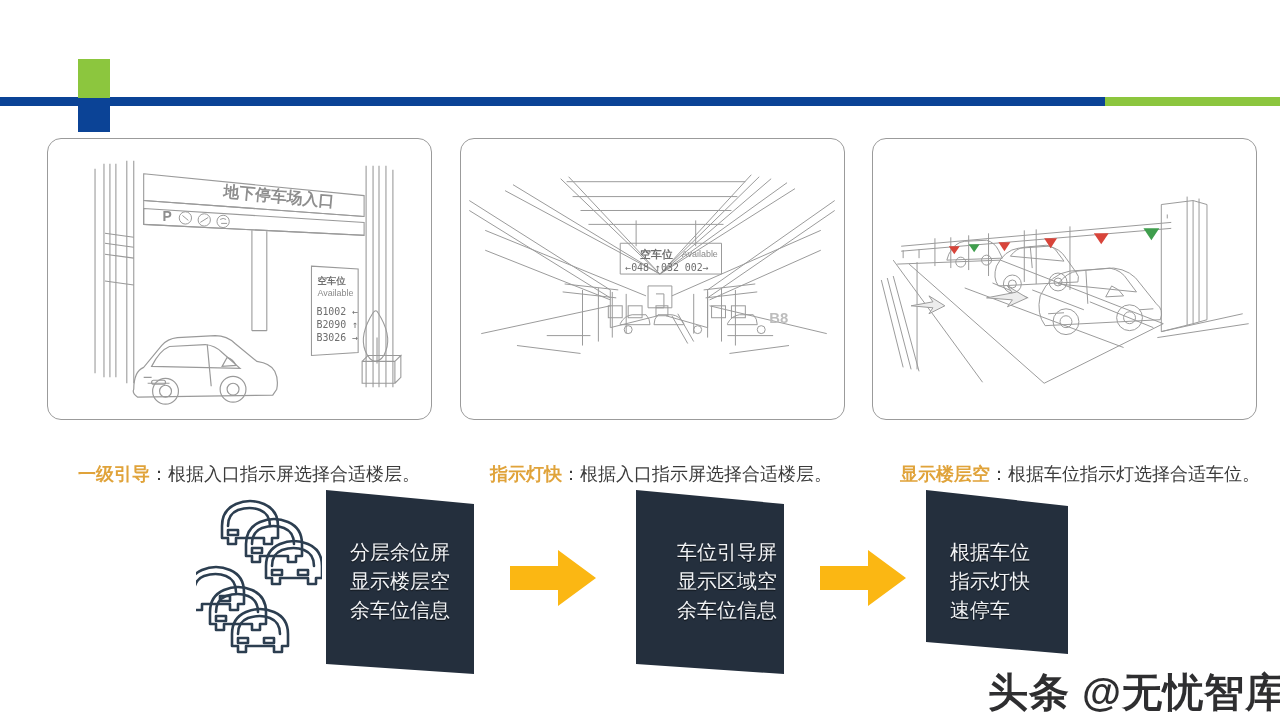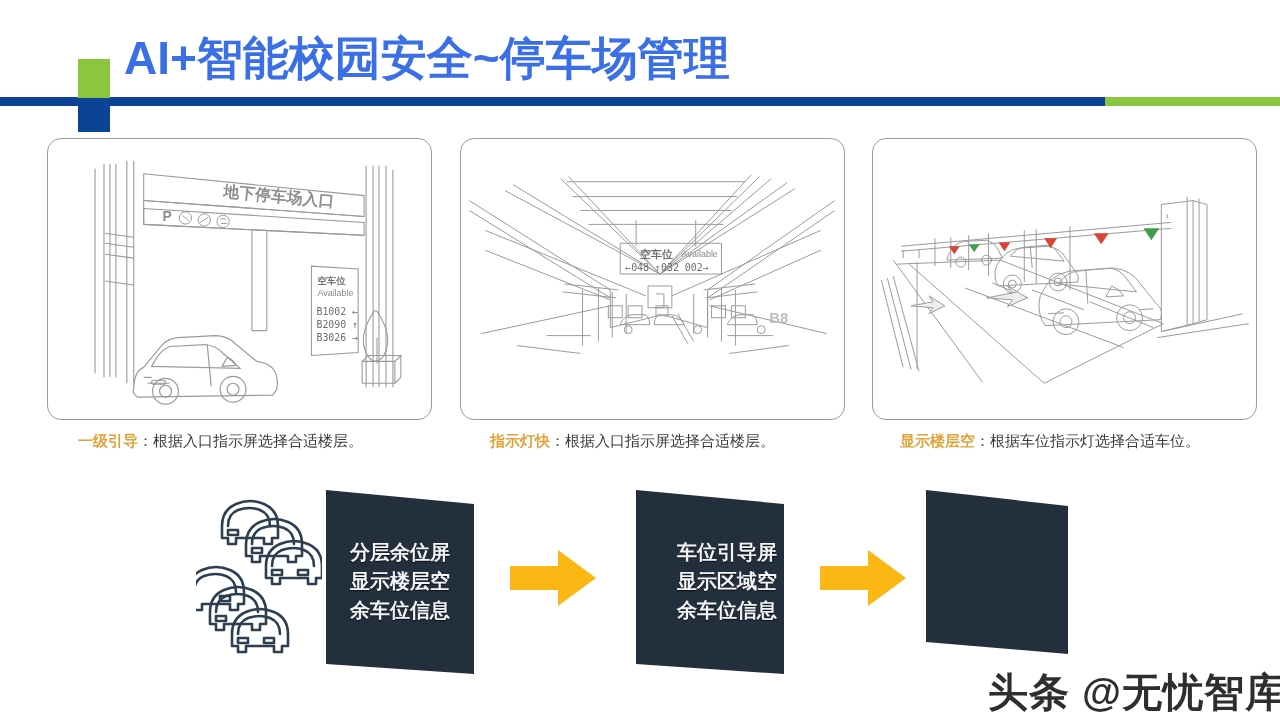--- a/index.html
+++ b/index.html
@@ -43,40 +43,40 @@
     border:1px solid #9b9b9b; border-radius:14px;
     background:#ffffff; overflow:hidden;
   }
   .panel.p1 { left:47px; }
   .panel.p2 { left:460px; }
   .panel.p3 { left:872px; }
   .panel svg { display:block; width:100%; height:100%; }
 
   
   .caption {
-    position:absolute; top:432px;
-    font-size:15px; color:#3b3b3b; white-space:nowrap;
+    position:absolute; top:462px;
+    font-size:18px; color:#3b3b3b; white-space:nowrap;
     font-family:Liberation Mono, monospace;
   }
   .caption .lead { color:#e0a33a; font-weight:bold; }
   .caption.c1 { left:78px; }
   .caption.c2 { left:490px; }
   .caption.c3 { left:900px; }
 
   
   .flow { position:absolute; left:0; top:490px; width:1280px; height:200px; }
 
   .car-cluster { position:absolute; left:196px; top:8px; width:126px; height:168px; }
   .car-cluster svg { display:block; }
 
   .screen { position:absolute; top:0; }
   .screen svg { display:block; }
   .screen .txt {
     position:absolute; color:#f2f4f7;
-    font-size:20px; line-height:29px; font-weight:700;
+    font-size:20px; line-height:29px; font-weight:400;
     text-shadow:0 1px 1px rgba(0,0,0,.7);
     white-space:pre-line;
     font-family:"Liberation Sans","DejaVu Sans",sans-serif;
   }
   .screen.s1 { left:326px; }
   .screen.s1 .txt { left:24px; top:48px; }
   .screen.s2 { left:636px; }
   .screen.s2 .txt { left:41px; top:48px; }
   .screen.s3 { left:926px; }
   .screen.s3 .txt { left:24px; top:48px; }
@@ -95,21 +95,20 @@
   }
 </style>
 </head>
 <body>
 
 <div class="header">
   <div class="hdr-rule-blue"></div>
   <div class="hdr-rule-green"></div>
   <div class="hdr-sq-green"></div>
   <div class="hdr-sq-blue"></div>
-  <div class="page-title">AI+智能校园安全~停车场管理</div>
 </div>
 
 <div class="panels">
 
   <div class="panel p1">
     <svg viewBox="0 0 385 282" xmlns="http://www.w3.org/2000/svg">
       <g fill="none" stroke="#9a9a9a" stroke-width="1.1">
 
         <path d="M47 30 L47 236 M56 25 L56 240 M62 25 L62 240 M68 25 L68 240 M79 22 L79 246 M86 22 L86 246"></path>
         <path d="M57 95 L86 99 M57 105 L86 109 M57 116 L86 120 M57 143 L86 147"></path>
@@ -377,16 +376,19 @@
   <div class="arrow a2">
     <svg width="86" height="60" viewBox="0 0 86 60" xmlns="http://www.w3.org/2000/svg">
       <polygon points="0,18 48,18 48,2 86,30 48,58 48,42 0,42" fill="#fbb713"></polygon>
     </svg>
   </div>
 
   <div class="screen s3">
     <svg width="142" height="164" viewBox="0 0 142 164" xmlns="http://www.w3.org/2000/svg">
       <polygon points="0,0 142,16 142,164 0,152" fill="#242f3d"></polygon>
     </svg>
+    <div class="txt">根据车位
+指示灯快
+速停车</div>
   </div>
 </div>
 
 <div class="watermark">头条 @无忧智库</div>
 
 </body></html>

